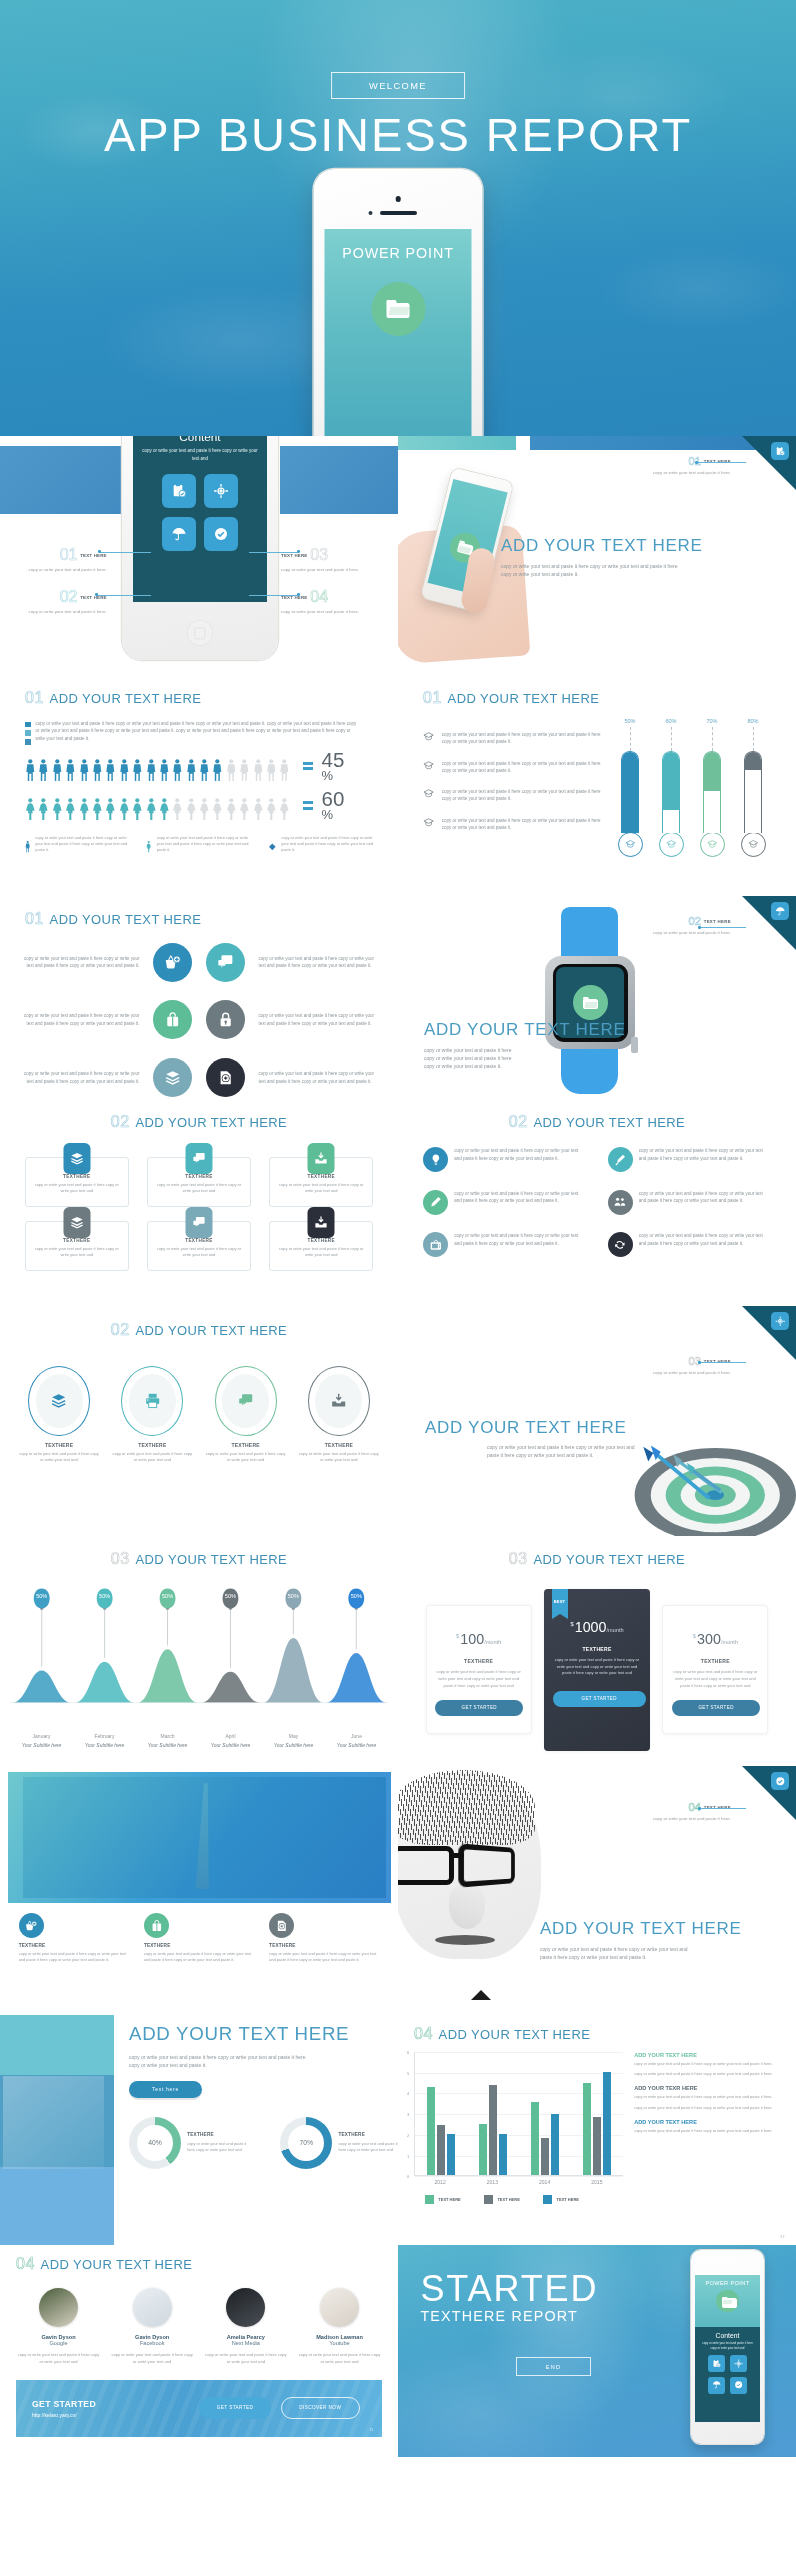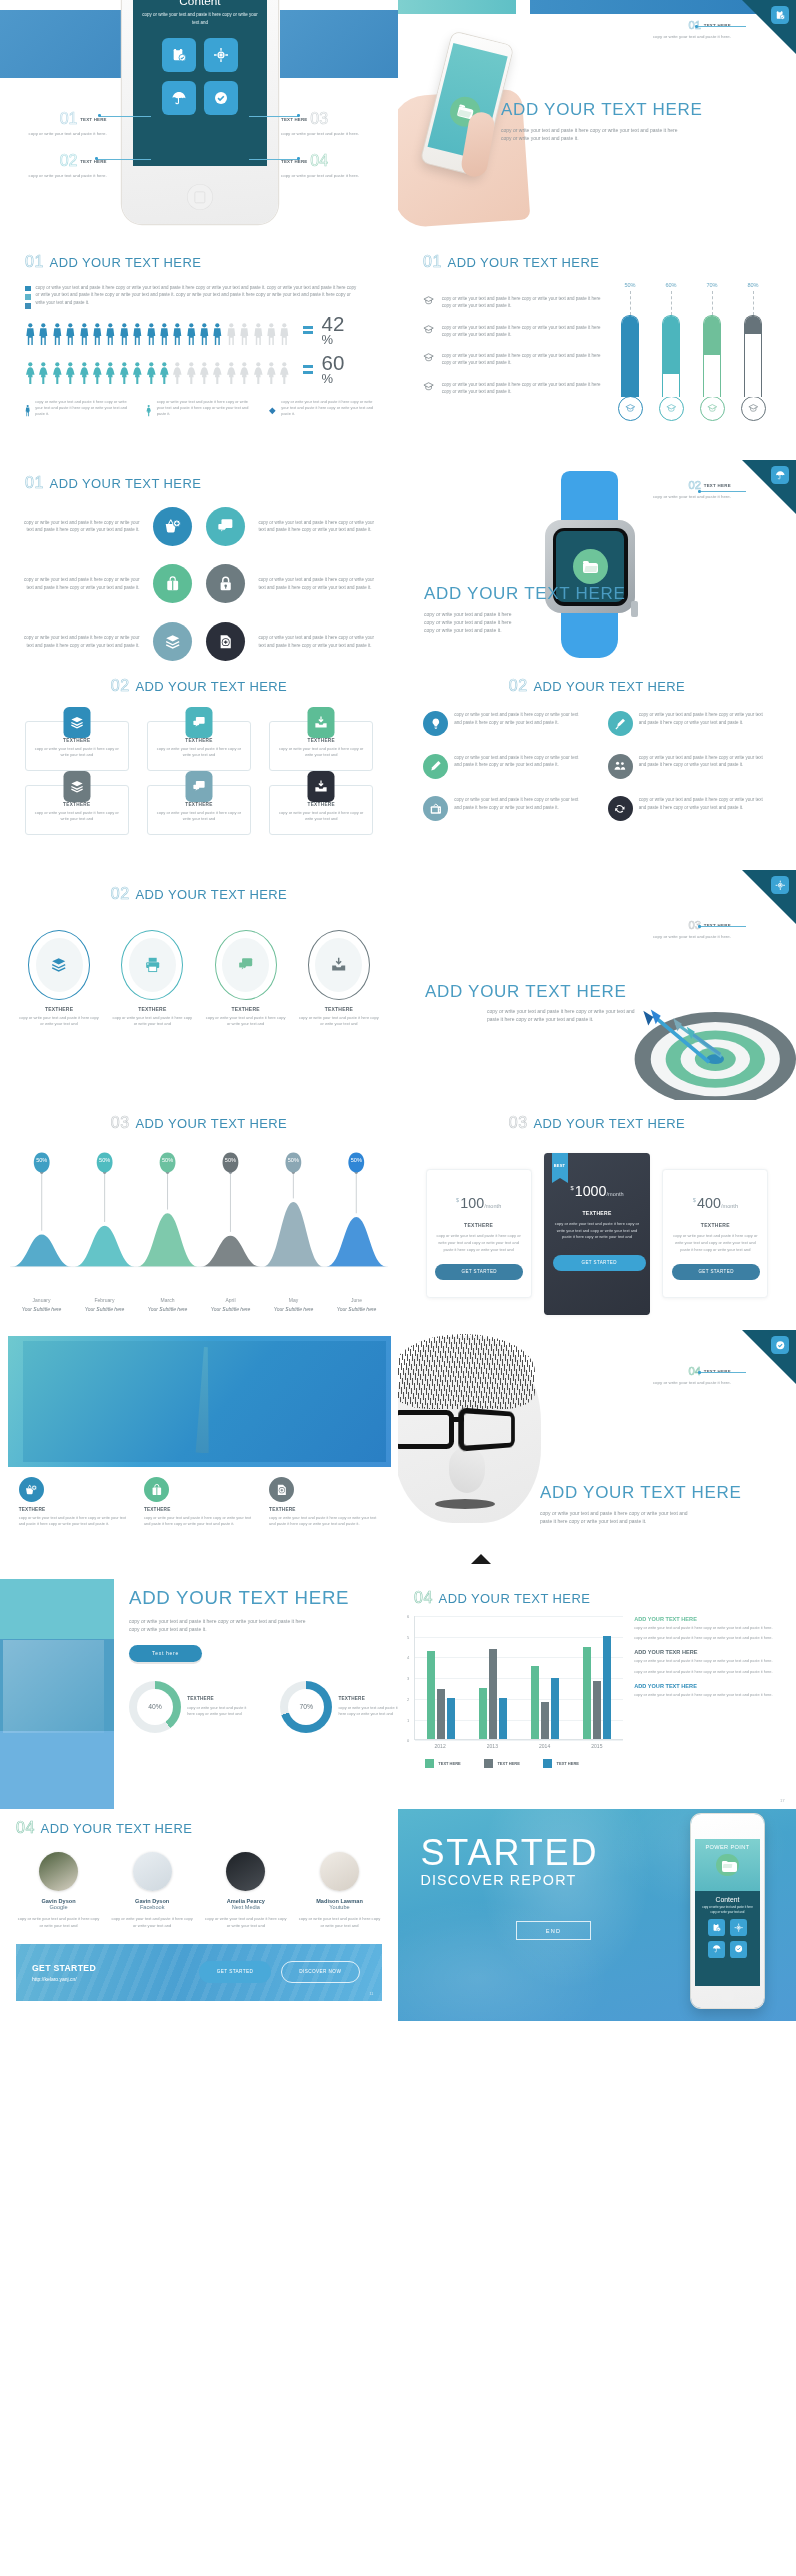--- a/index.html
+++ b/index.html
@@ -354,20 +354,37 @@
   .ph-end .hb{ position:absolute;left:50%;bottom:5.6px;transform:translateX(-50%);
      width:13.7px;height:13.7px;border-radius:50%;background:#f0f0f0;}
 
   svg{ display:block; }
 </style>
 </head>
 <body>
 
 <div class="deck">
 
+<section class="slide hero">
+  <div class="welcome-box">WELCOME</div>
+  <h1 class="hero-title">APP BUSINESS REPORT</h1>
+  <div class="phone-hero">
+    <div class="ph-sns"></div>
+    <div class="ph-cam"></div>
+    <div class="ph-spk"></div>
+    <div class="ph-screen">
+      <div class="sc-title">POWER POINT</div>
+      <div class="folder-circle">
+            <span class="fi">
+              <i></i>
+            </span>
+          </div>
+    </div>
+  </div>
+</section>
 
 <div class="row">
   <section class="half slide s2">
     <div class="s2-bgL"></div>
     <div class="s2-bgR"></div>
     <div class="s2-phone">
       <div class="s2-screen">
         <h3>Content</h3>
         <p>copy or write your text and paste it here copy or write your text and</p>
         <div class="s2-grid">
@@ -574,21 +591,21 @@
             <svg width="10.6" height="23" viewBox="0 0 10 22" fill="#dcdfe1">
               <circle cx="5" cy="2.2" r="2"></circle>
               <path d="M2.1 5h5.8l.9 7.5H7.4V21H6V14H4v7H2.6v-8.5H1.2z"></path>
             </svg>
           </div>
       <div class="pct-eq">
         <span class="eqs">
               <span></span>
               <span></span>
             </span>
-        <span class="pctnum"><span>42</span><small>%</small></span>
+        <span class="pctnum"><span>45</span><small>%</small></span>
       </div>
     </div>
 
     <div class="people-row" style="margin-top:8.7px;">
       <div id="women-icons" style="display:flex;gap:2.8px;">
             <svg width="10.6" height="23" viewBox="0 0 10 22" fill="#4cb5bd">
               <circle cx="5" cy="2.2" r="2"></circle>
               <path d="M5 5c2 0 2.6 1.3 3.2 3.6l.9 3.6H6.9l.4 2.3H6V21H4v-6.5H2.7l.4-2.3H.9l.9-3.6C2.4 6.3 3 5 5 5z"></path>
             </svg>
             <svg width="10.6" height="23" viewBox="0 0 10 22" fill="#4cb5bd">
@@ -1229,21 +1246,21 @@
         <button class="gs">GET STARTED</button>
       </div>
       <div class="pcard best">
         <span class="ribbon">BEST</span>
         <div class="price"><sup>$</sup><span>1000</span><small>/month</small></div>
         <div class="tt">TEXTHERE</div>
         <div class="cc">copy or write your text and paste it here copy or write your text and copy or write your text and paste it here copy or write your text and</div>
         <button class="gs">GET STARTED</button>
       </div>
       <div class="pcard">
-        <div class="price"><sup>$</sup><span>400</span><small>/month</small></div>
+        <div class="price"><sup>$</sup><span>300</span><small>/month</small></div>
         <div class="tt">TEXTHERE</div>
         <div class="cc">copy or write your text and paste it here copy or write your text and copy or write your text and paste it here copy or write your text and</div>
         <button class="gs">GET STARTED</button>
       </div>
     </div>
   </section>
 </div>
 
 <div class="row">
   <section class="half slide s14">
@@ -1487,21 +1504,21 @@
         <button class="b1">GET STARTED</button>
         <button class="b2">DISCOVER NOW</button>
       </div>
       <span class="pagenum">11</span>
     </div>
   </section>
 
   <section class="half slide s19">
     <div class="thanks">
       <div class="t1">STARTED</div>
-      <div class="t2">DISCOVER REPORT</div>
+      <div class="t2">TEXTHERE REPORT</div>
     </div>
     <div class="end-btn">END</div>
     <div class="ph-end">
       <div class="sc">
         <div class="scA">
           <div class="tt">POWER POINT</div>
           <div class="folder-circle" style="width:22.4px;height:22.4px;margin:3.7px auto 0;">
                 <span class="fi small" style="width:11.2px;height:8.7px;">
                   <i style="left:1.2px;top:3.7px;width:9.3px;height:4.4px;"></i>
                 </span>

